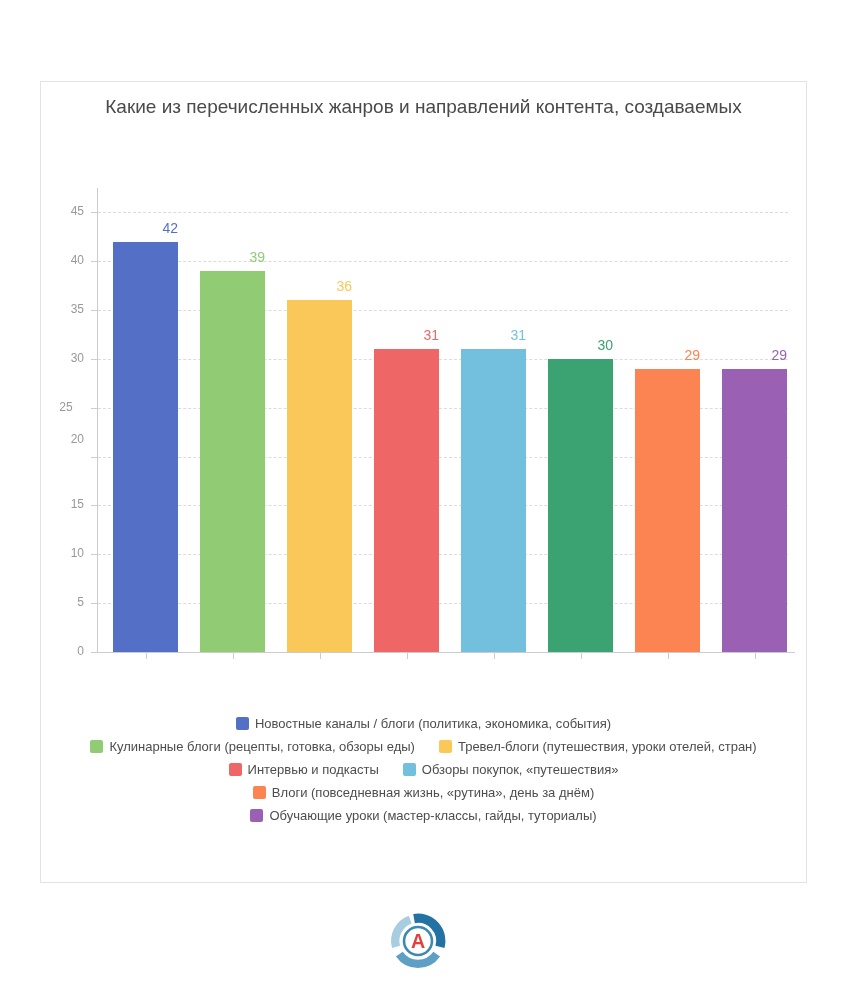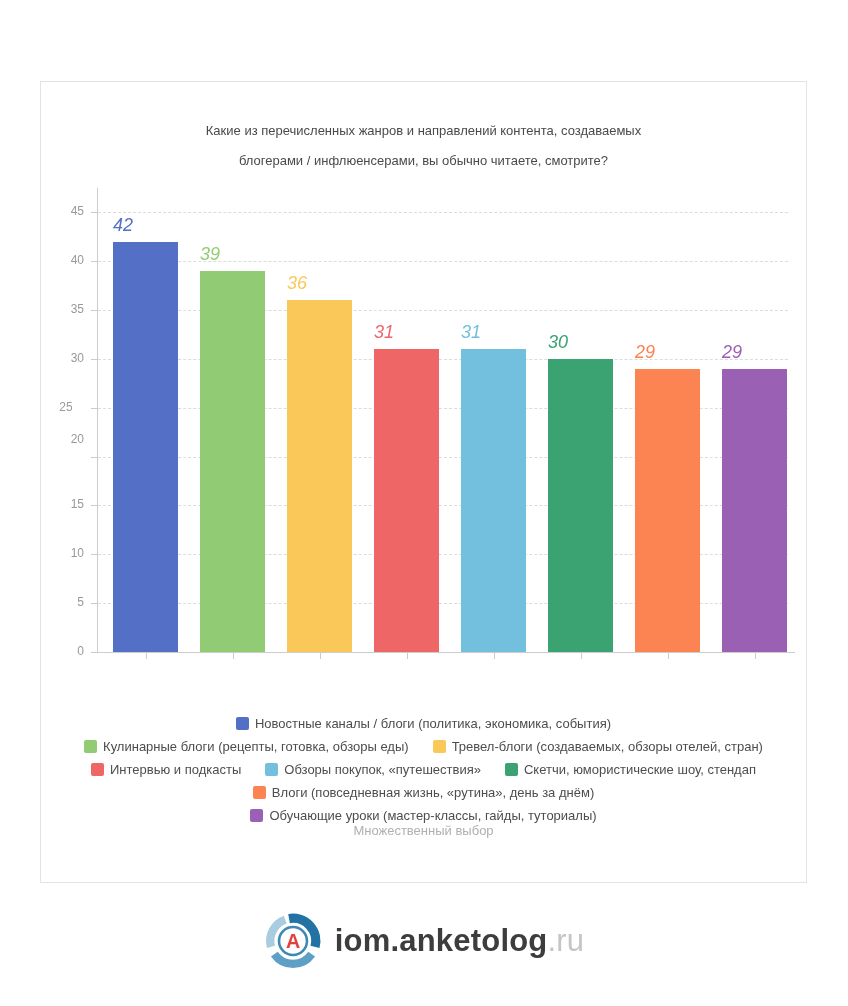--- a/index.html
+++ b/index.html
@@ -15,25 +15,25 @@
     position: absolute;
     left: 40px;
     top: 81px;
     width: 765px;
     height: 800px;
     background: #ffffff;
     border: 1px solid #e3e3e3;
   }
   .chart-title {
     position: absolute;
-    top: 34px;
+    top: 10px;
     left: 0;
     width: 100%;
     text-align: center;
-    font-size: 13px;
+    font-size: 19px;
     line-height: 30px;
     color: #4a4a4a;
   }
   .plot {
     position: absolute;
     left: 56px;
     top: 106px;
     width: 697px;
     height: 464px;
     border-left: 1px solid #cccccc;
@@ -67,23 +67,22 @@
     width: 0;
     height: 6px;
     border-left: 1px solid #cccccc;
   }
   .bar {
     position: absolute;
     bottom: 0;
   }
   .bar-value {
     position: absolute;
-    text-align: left;
-    font-size: 18px;
-    font-style: italic;
+    text-align: right;
+    font-size: 14px;
   }
   .legend {
     position: absolute;
     top: 633px;
     left: 0;
     width: 100%;
   }
   .legend-row {
     display: flex;
     justify-content: center;
@@ -139,21 +138,20 @@
     font-weight: 400;
   }
 </style>
 </head>
 <body>
 
 <div class="page">
   <div class="card">
     <div class="chart-title">
       <div>Какие из перечисленных жанров и направлений контента, создаваемых</div>
-      <div>блогерами / инфлюенсерами, вы обычно читаете, смотрите?</div>
     </div>
     <div class="plot" id="plot">
         <div class="ytick" style="top: 464px;"></div>
         <div class="ylab" style="top: 456px;">0</div>
         <div class="gridline" style="top: 415.158px;"></div>
         <div class="ytick" style="top: 415.158px;"></div>
         <div class="ylab" style="top: 407.158px;">5</div>
         <div class="gridline" style="top: 366.316px;"></div>
         <div class="ytick" style="top: 366.316px;"></div>
         <div class="ylab" style="top: 358.316px;">10</div>
@@ -210,56 +208,50 @@
             <span class="legend-label">Новостные каналы / блоги (политика, экономика, события)</span>
           </div>
         </div>
         <div class="legend-row">
           <div class="legend-item">
             <span class="legend-marker" style="background: rgb(145, 204, 117);"></span>
             <span class="legend-label">Кулинарные блоги (рецепты, готовка, обзоры еды)</span>
           </div>
           <div class="legend-item">
             <span class="legend-marker" style="background: rgb(250, 200, 88);"></span>
-            <span class="legend-label">Тревел-блоги (создаваемых, обзоры отелей, стран)</span>
+            <span class="legend-label">Тревел-блоги (путешествия, уроки отелей, стран)</span>
           </div>
         </div>
         <div class="legend-row">
           <div class="legend-item">
             <span class="legend-marker" style="background: rgb(238, 102, 102);"></span>
             <span class="legend-label">Интервью и подкасты</span>
           </div>
           <div class="legend-item">
             <span class="legend-marker" style="background: rgb(115, 192, 222);"></span>
             <span class="legend-label">Обзоры покупок, «путешествия»</span>
           </div>
-          <div class="legend-item">
-            <span class="legend-marker" style="background: rgb(59, 162, 114);"></span>
-            <span class="legend-label">Скетчи, юмористические шоу, стендап</span>
-          </div>
         </div>
         <div class="legend-row">
           <div class="legend-item">
             <span class="legend-marker" style="background: rgb(252, 132, 82);"></span>
             <span class="legend-label">Влоги (повседневная жизнь, «рутина», день за днём)</span>
           </div>
         </div>
         <div class="legend-row">
           <div class="legend-item">
             <span class="legend-marker" style="background: rgb(154, 96, 180);"></span>
             <span class="legend-label">Обучающие уроки (мастер-классы, гайды, туториалы)</span>
           </div>
         </div>
       </div>
-    <div class="footnote">Множественный выбор</div>
   </div>
 
   <div class="brand">
     <svg class="brand-icon" viewBox="0 0 56 56">
       <path d="M 24.18 6.33 A 22 22 0 0 1 49.25 33.69" fill="none" stroke="#2272a4" stroke-width="9"></path>
       <path d="M 46.02 40.62 A 22 22 0 0 1 9.98 40.62" fill="none" stroke="#5e9fc5" stroke-width="8"></path>
       <path d="M 6.75 33.69 A 22 22 0 0 1 20.48 7.33" fill="none" stroke="#a8cce0" stroke-width="8"></path>
       <circle cx="28" cy="28" r="13.5" fill="#ffffff" stroke="#3e88b6" stroke-width="2.5"></circle>
       <text x="28" y="35" text-anchor="middle" font-family="Liberation Sans, sans-serif" font-size="19" font-weight="700" fill="#e2413e">A</text>
     </svg>
-    <div class="brand-text"><span>iom.anketolog</span><span class="suffix">.ru</span></div>
   </div>
 </div>
 
 </body></html>

